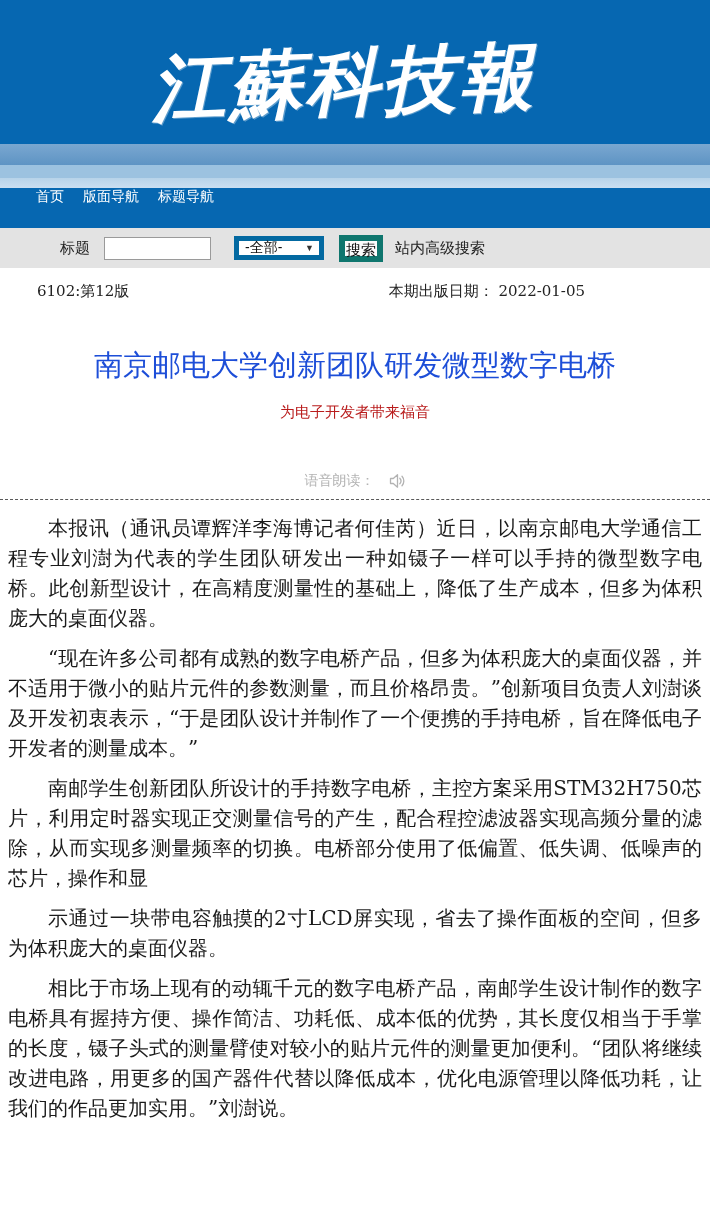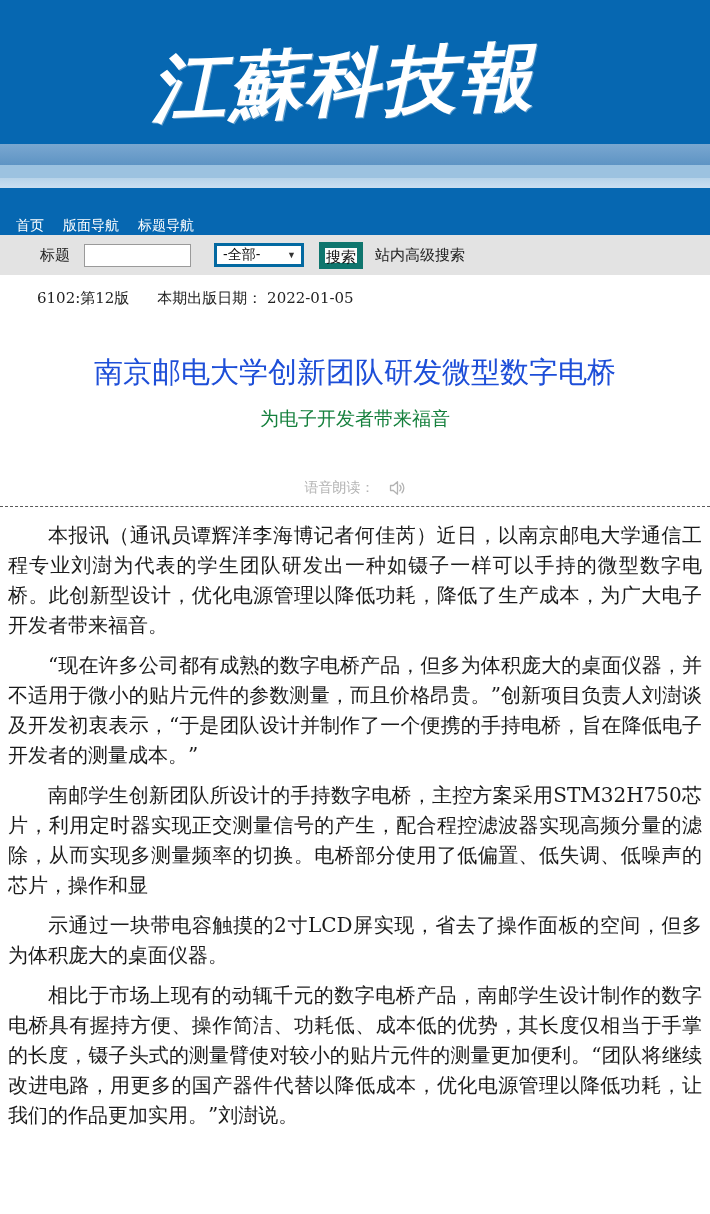--- a/index.html
+++ b/index.html
@@ -18,65 +18,65 @@
     font-size:74px; letter-spacing:3px; color:#ffffff; white-space:nowrap;
     text-shadow:1px 1px 0 rgba(255,255,255,.35);
   }
 
   
   .band1 { height:21px; background:linear-gradient(#7aa7d0,#5e94c4); }
   .band2 { height:13px; background:#9cc2e0; }
   .band3 { height:10px; background:linear-gradient(#b7d3e9,#cadef1); }
 
   
-  .navbar { height:47px; background:#0667b1; display:flex; align-items:flex-end; padding-left:16px; }
+  .navbar { height:40px; background:#0667b1; display:flex; align-items:flex-start; padding-left:36px; }
   .navbar a { color:#ffffff; font-size:14px; text-decoration:none; margin-right:19px; }
 
   
   .searchbar {
     height:40px; background:#e3e3e3; display:flex; align-items:center;
-    padding-left:40px; font-size:15px; color:#222222;
+    padding-left:60px; font-size:15px; color:#222222;
   }
   .searchbar .field-label { margin-right:14px; }
   .search-input {
     width:107px; height:23px; border:1px solid #9a9a9a; background:#ffffff;
     margin-right:23px; padding:0 4px; font-size:13px; outline:none;
   }
   .select-box {
-    width:90px; height:24px; border:3px solid #0369a1; background:#ffffff;
+    width:90px; height:24px; border:5px solid #0369a1; background:#ffffff;
     display:flex; align-items:center; justify-content:space-between;
     padding:0 5px 0 6px; margin-right:15px; font-size:14px; color:#111; cursor:default;
   }
   .select-box .arrow { font-size:9px; color:#333333; }
   .search-btn {
     height:27px; min-width:32px; border:6px solid #0f766e; background:#fbfbfb;
     font-size:15px; color:#111111; padding:0 1px; margin-right:12px;
     font-family:"Liberation Sans", sans-serif;
   }
   .advanced-link { font-size:15px; color:#222222; text-decoration:none; }
 
   
   .issue-row {
-    display:flex; align-items:flex-start;
+    display:flex; justify-content:space-between; align-items:flex-start;
     padding:14px 0 0; font-size:15px; color:#222222;
     font-family:"DejaVu Serif", serif;
     gap:28px;
   }
   .issue-row .page-info { margin-left:37px; }
   .issue-row .pub-date  { margin-right:125px; }
 
   
   .article-title {
     margin:46px 10px 0; text-align:center;
     font-family:"DejaVu Serif", serif; font-weight:400;
     font-size:29px; line-height:36px; color:#1d4ed8;
   }
   .article-subtitle {
     margin:15px 10px 0; text-align:center;
-    font-size:19px; line-height:28px; color:#15803d; font-weight:400;
+    font-size:15px; line-height:28px; color:#b91c1c; font-weight:400;
   }
   .voice-row {
     margin-top:46px; display:flex; justify-content:center; align-items:center;
     font-size:14px; color:#b3b3b3; gap:14px;
   }
   .voice-row svg { display:block; }
   .divider {
     border:none; border-top:1px dashed #595959; margin:9px 0 0;
   }
 
@@ -131,18 +131,18 @@
       <path d="M1.5 5.5h2.8L8.5 1.8v12.4L4.3 10.5H1.5z" stroke-linejoin="round"></path>
       <path d="M10.8 5.2a4.2 4.2 0 0 1 0 5.6" stroke-linecap="round"></path>
       <path d="M13 3.2a7.2 7.2 0 0 1 0 9.6" stroke-linecap="round"></path>
     </svg>
   </span>
 </div>
 
 <hr class="divider">
 
 <div class="article-body">
-  <p>本报讯（通讯员谭辉洋李海博记者何佳芮）近日，以南京邮电大学通信工程专业刘澍为代表的学生团队研发出一种如镊子一样可以手持的微型数字电桥。此创新型设计，优化电源管理以降低功耗，降低了生产成本，为广大电子开发者带来福音。</p>
+  <p>本报讯（通讯员谭辉洋李海博记者何佳芮）近日，以南京邮电大学通信工程专业刘澍为代表的学生团队研发出一种如镊子一样可以手持的微型数字电桥。此创新型设计，在高精度测量性的基础上，降低了生产成本，但多为体积庞大的桌面仪器。</p>
   <p>“现在许多公司都有成熟的数字电桥产品，但多为体积庞大的桌面仪器，并不适用于微小的贴片元件的参数测量，而且价格昂贵。”创新项目负责人刘澍谈及开发初衷表示，“于是团队设计并制作了一个便携的手持电桥，旨在降低电子开发者的测量成本。”</p>
   <p>南邮学生创新团队所设计的手持数字电桥，主控方案采用STM32H750芯片，利用定时器实现正交测量信号的产生，配合程控滤波器实现高频分量的滤除，从而实现多测量频率的切换。电桥部分使用了低偏置、低失调、低噪声的芯片，操作和显</p>
   <p>示通过一块带电容触摸的2寸LCD屏实现，省去了操作面板的空间，但多为体积庞大的桌面仪器。</p>
   <p>相比于市场上现有的动辄千元的数字电桥产品，南邮学生设计制作的数字电桥具有握持方便、操作简洁、功耗低、成本低的优势，其长度仅相当于手掌的长度，镊子头式的测量臂使对较小的贴片元件的测量更加便利。“团队将继续改进电路，用更多的国产器件代替以降低成本，优化电源管理以降低功耗，让我们的作品更加实用。”刘澍说。</p>
 </div>
 
 </body></html>

